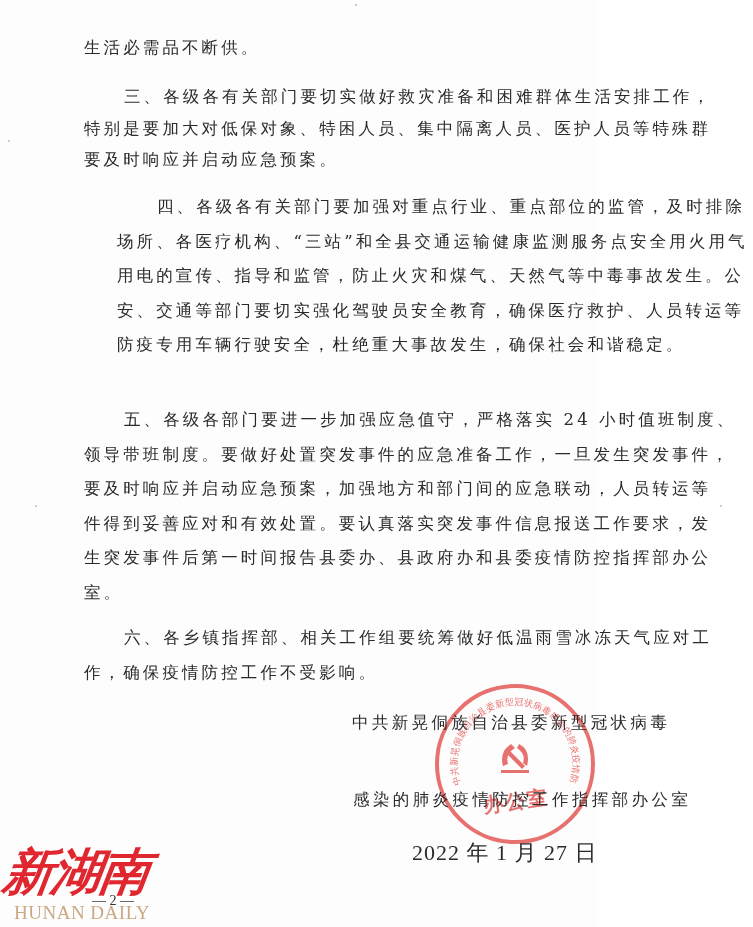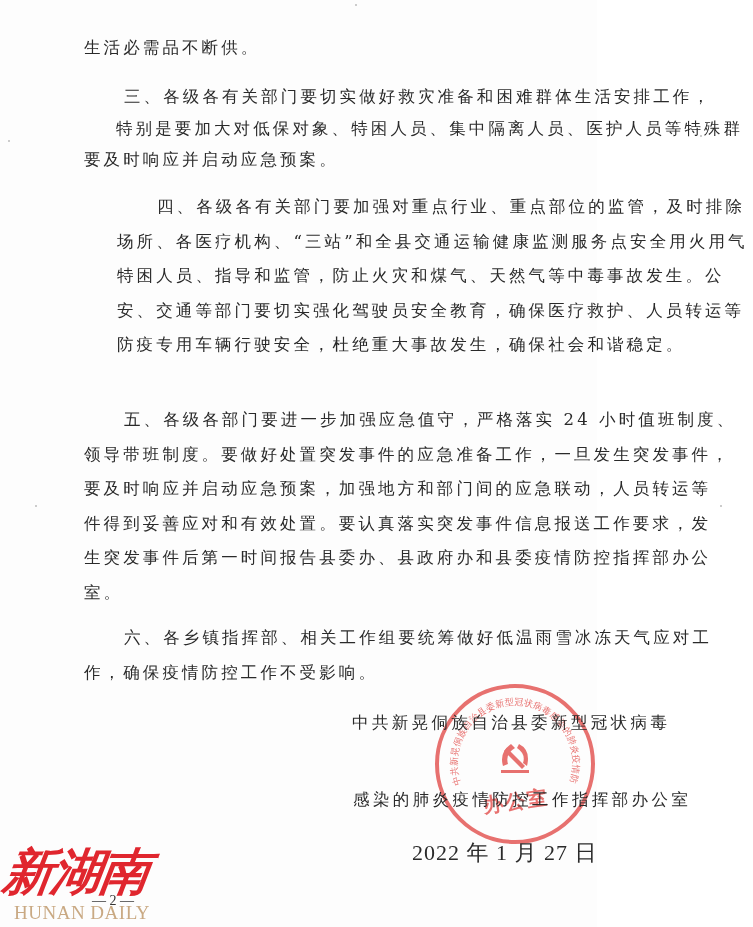--- a/index.html
+++ b/index.html
@@ -62,28 +62,28 @@
 <body>
 
 <div class="page">
 
   <p class="para" style="top:31px;">
     <span class="line">生活必需品不断供。</span>
   </p>
 
   <p class="para" style="top:80px;">
     <span class="line" style="padding-left:40px;">三、各级各有关部门要切实做好救灾准备和困难群体生活安排工作，</span>
-    <span class="line" style="margin-top:-3px;margin-left:32px;">特别是要加大对低保对象、特困人员、集中隔离人员、医护人员等特殊群</span>
+    <span class="line" style="margin-top:-3px;">特别是要加大对低保对象、特困人员、集中隔离人员、医护人员等特殊群</span>
     <span class="line" style="margin-top:-3px;">要及时响应并启动应急预案。</span>
   </p>
 
   <p class="para" style="top:190px;margin-left:33px;">
     <span class="line" style="padding-left:40px;">四、各级各有关部门要加强对重点行业、重点部位的监管，及时排除</span>
     <span class="line">场所、各医疗机构、“三站”和全县交通运输健康监测服务点安全用火用气</span>
-    <span class="line">特困人员、指导和监管，防止火灾和煤气、天然气等中毒事故发生。公</span>
+    <span class="line">用电的宣传、指导和监管，防止火灾和煤气、天然气等中毒事故发生。公</span>
     <span class="line">安、交通等部门要切实强化驾驶员安全教育，确保医疗救护、人员转运等</span>
     <span class="line">防疫专用车辆行驶安全，杜绝重大事故发生，确保社会和谐稳定。</span>
   </p>
 
   <p class="para" style="top:403px;">
     <span class="line" style="padding-left:40px;">五、各级各部门要进一步加强应急值守，严格落实 24 小时值班制度、</span>
     <span class="line">领导带班制度。要做好处置突发事件的应急准备工作，一旦发生突发事件，</span>
     <span class="line">要及时响应并启动应急预案，加强地方和部门间的应急联动，人员转运等</span>
     <span class="line">件得到妥善应对和有效处置。要认真落实突发事件信息报送工作要求，发</span>
     <span class="line">生突发事件后第一时间报告县委办、县政府办和县委疫情防控指挥部办公</span>

